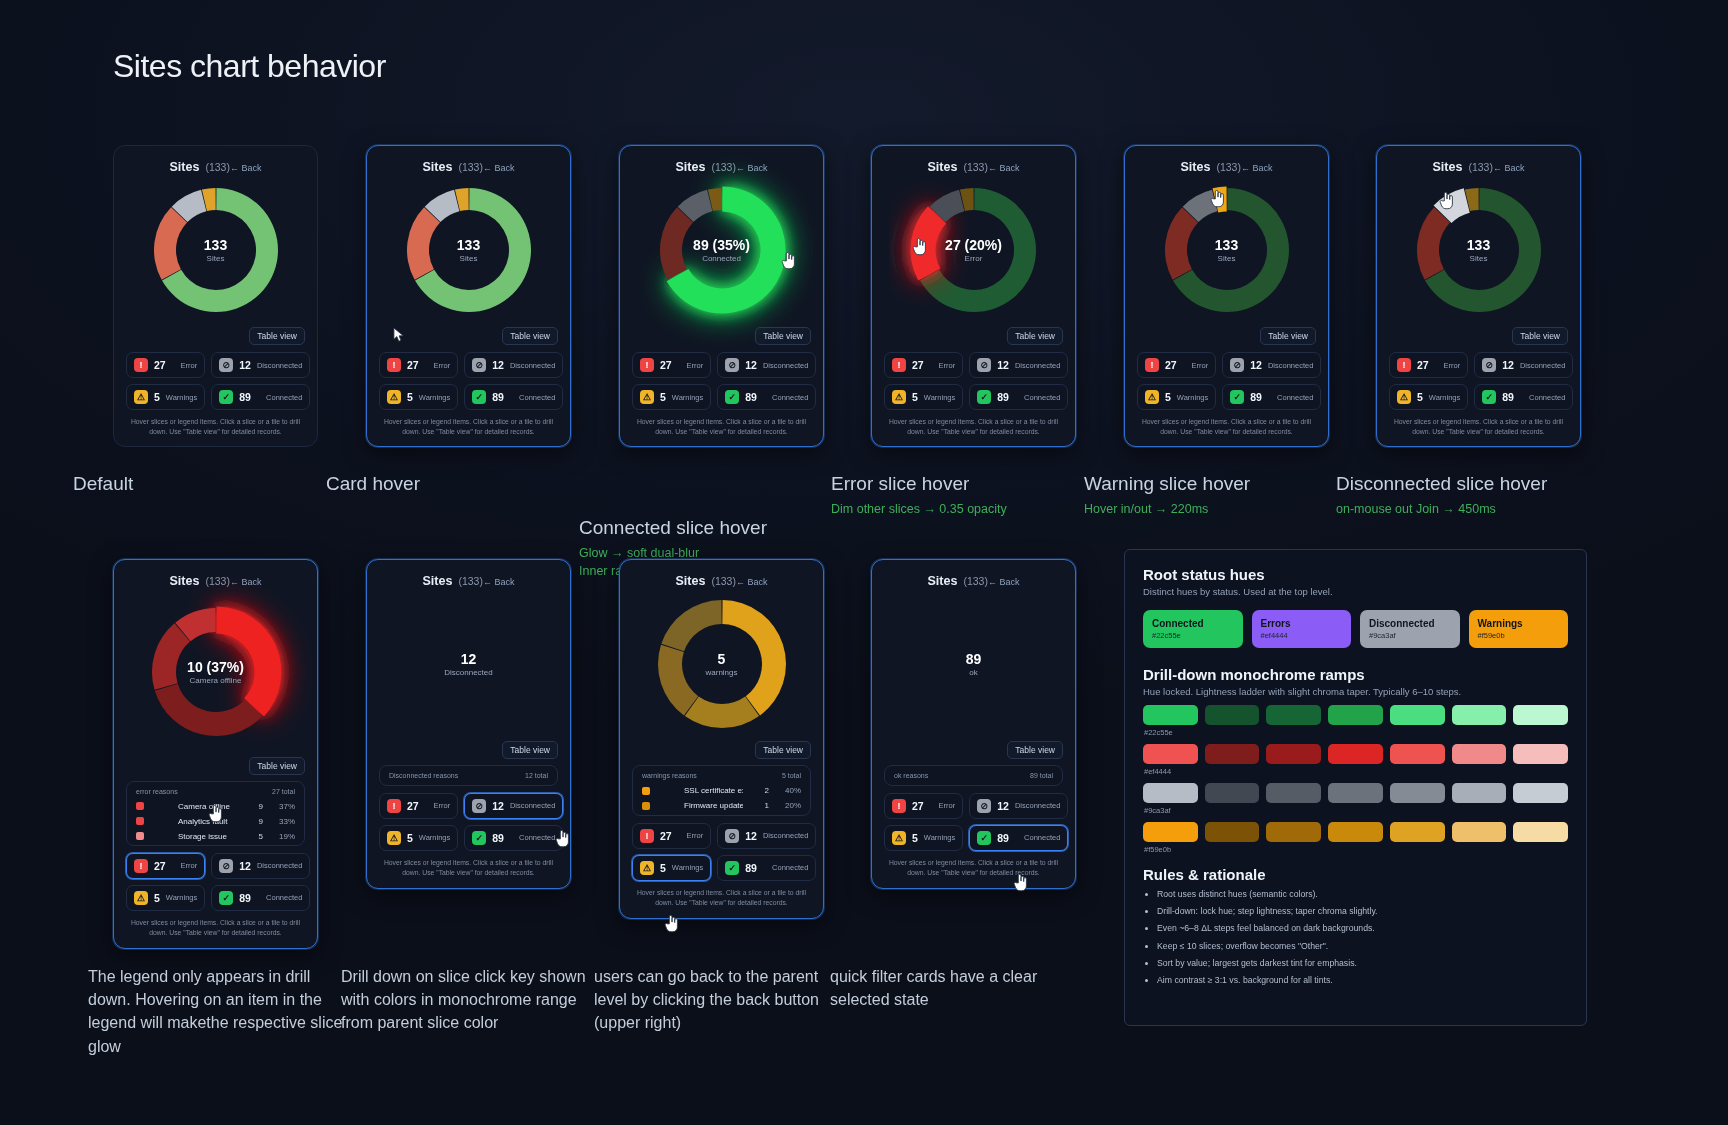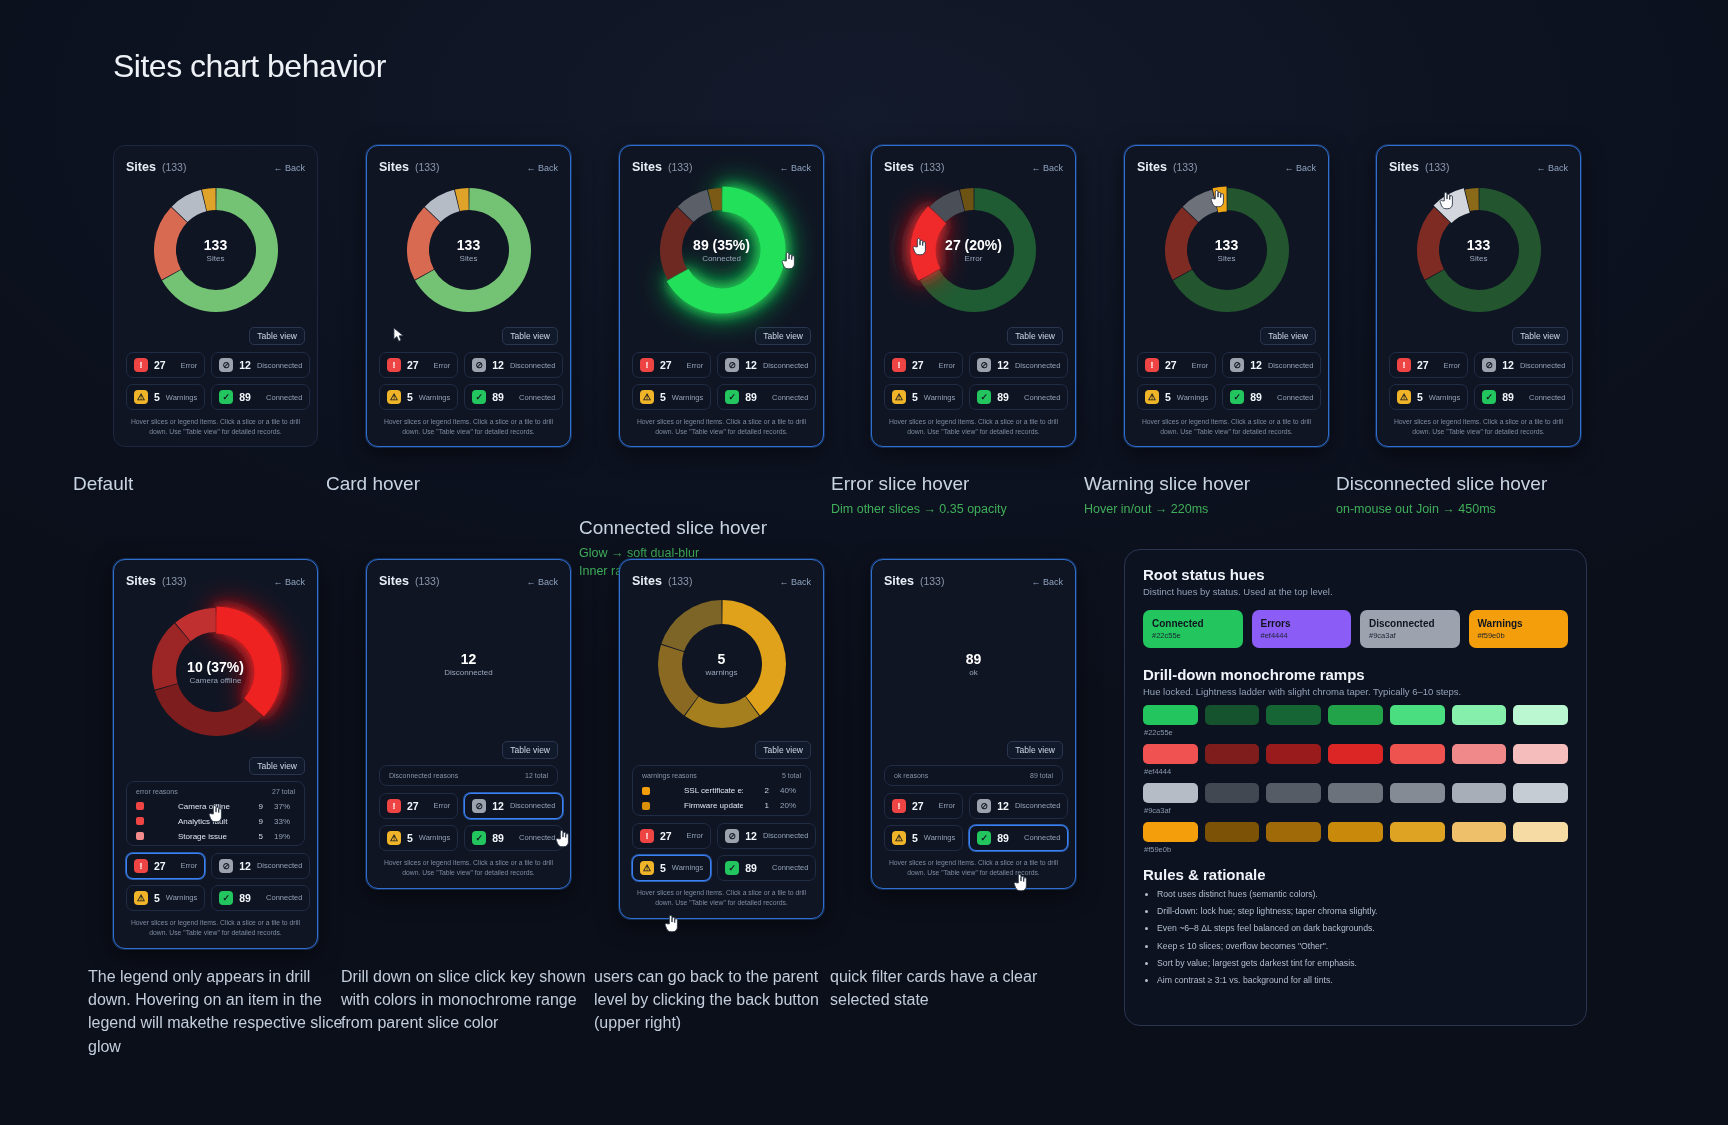--- a/index.html
+++ b/index.html
@@ -21,21 +21,21 @@
   
   .card{
     position:absolute;
     background:#0f1523;
     border:1px solid #1d2740;
     border-radius:12px;
     padding:11px 12px 10px 12px;
     display:flex; flex-direction:column;
   }
   .card.hovered{ border-color:#2f6fd0; box-shadow:0 0 0 1px #2f6fd055, 0 6px 22px #0008; }
-  .card-head{ display:flex; align-items:baseline; justify-content:space-between; }
+  .card-head{ display:flex; align-items:baseline; justify-content:center; }
   .card-title{ font-size:12.5px; font-weight:700; color:#e9eef6; }
   .card-count{ font-size:10.5px; color:#8b97ab; margin-left:6px; font-weight:400;}
   .back-btn{ font-size:9px; color:#8fa3be; white-space:nowrap;}
   .chart-wrap{ position:relative; display:flex; align-items:center; justify-content:center; }
   .donut{ position:relative; }
   .donut svg{ display:block; overflow:visible;}
   .center-lbl{
     position:absolute; inset:0; display:flex; flex-direction:column;
     align-items:center; justify-content:center; pointer-events:none;
   }
@@ -67,31 +67,31 @@
   
   .legend{
     border:1px solid #202b44; border-radius:8px; background:#0e1422;
     padding:5px 6px; margin-top:6px; overflow:hidden;
   }
   .legend-head{ display:flex; justify-content:space-between; font-size:7px; color:#8795aa; padding:1px 3px 4px;}
   .legend-row{ display:flex; align-items:center; gap:6px; font-size:8px; color:#dfe6f0; padding:3px 3px; border-radius:4px;}
   .legend-row .sw{ width:8px; height:8px; border-radius:2px; flex:none;}
   .legend-row .nm{ flex:1; white-space:nowrap; overflow:hidden;padding-left:28px;}
   .legend-row .ct{ width:20px; text-align:right; color:#cdd6e4;}
-  .legend-row .pc{ width:26px; text-align:center; color:#94a2b6;}
+  .legend-row .pc{ width:26px; text-align:right; color:#94a2b6;}
 
   
   .caption{ position:absolute; text-align:left; font-size:19px; color:#c9d4e2; line-height:1.25;}
   .caption .note{ display:block; font-size:12.5px; color:#3fae5a; margin-top:4px; line-height:1.45;}
   .caption.small{ font-size:16px; color:#c3cddb; line-height:1.45;}
 
   
   .ref{
     position:absolute; left:1124px; top:549px; width:463px; height:477px;
-    border:1px solid #2a3550; border-radius:16px; background:#0c1220;
+    border:1px solid #2a3550; border-radius:6px; background:#0c1220;
     padding:16px 18px;
   }
   .ref h3{ font-size:15px; font-weight:700; color:#f0f4fa;}
   .ref .sub{ font-size:9.5px; color:#93a1b6; margin-top:3px;}
   .swatches{ display:flex; gap:9px; margin-top:13px;}
   .sw-card{ flex:1; border-radius:7px; padding:8px 9px; min-height:38px;}
   .sw-card .t{ font-size:10px; font-weight:700; color:#10151f;}
   .sw-card .h{ font-size:7.5px; color:#1c2430; margin-top:2px;}
   .ramps{ margin-top:8px;}
   .ramp-row{ display:flex; gap:7px; margin-top:2px;}

